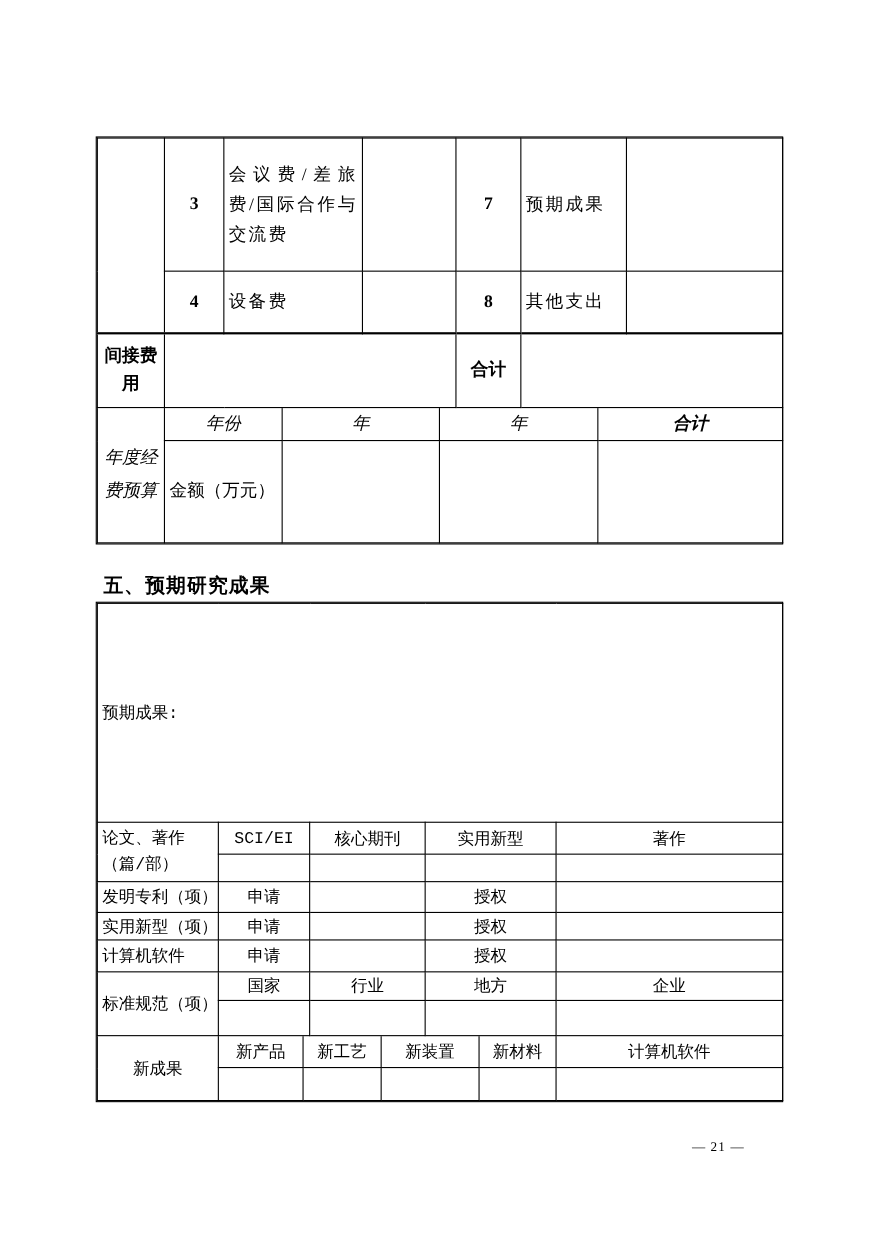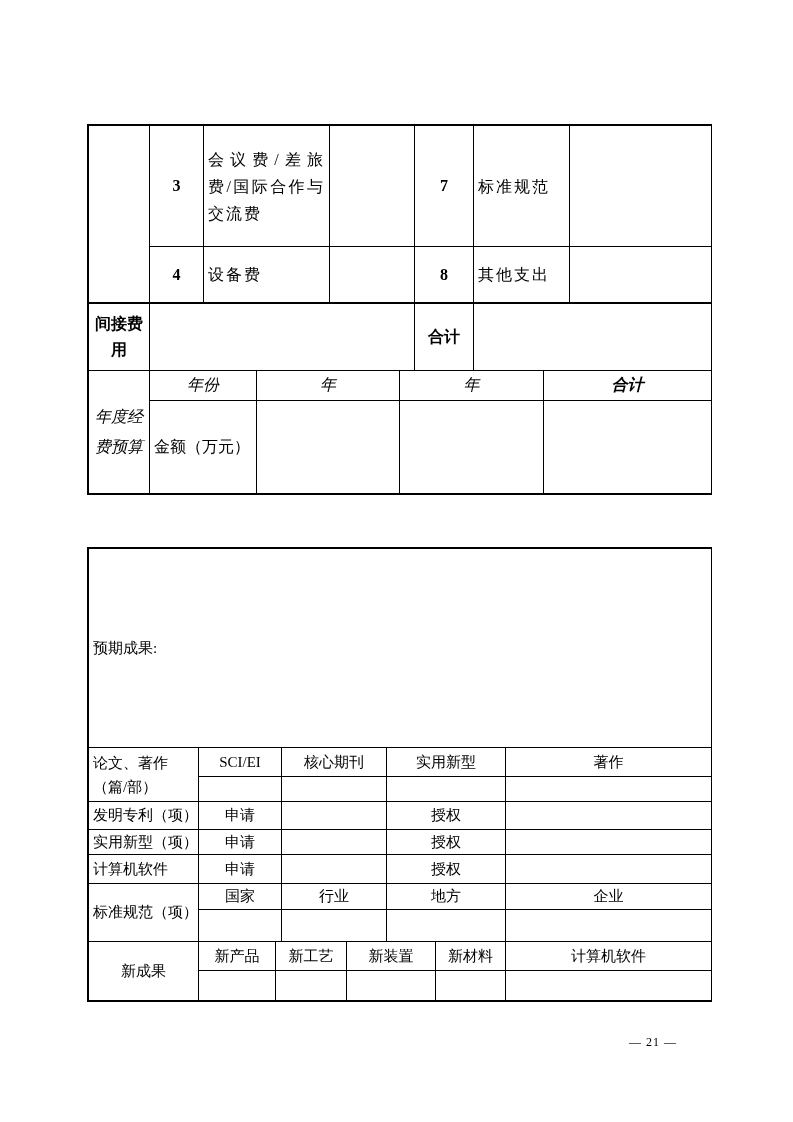--- a/index.html
+++ b/index.html
@@ -28,21 +28,21 @@
   td.num{font-weight:bold;text-align:center;font-size:17px;}
   td.desc{text-align:justify;letter-spacing:2px;line-height:27px;padding:0 15px;}
   td.blabel{font-weight:bold;text-align:center;font-size:17px;line-height:26px;padding:0 9px;}
   td.annual{text-align:center;line-height:30px;padding:0 10px;}
   td.amount{text-align:left;line-height:30px;padding:0 16px;}
   td.year{text-align:center;padding-left:44px;}
   td.atotal{font-weight:bold;text-align:center;font-size:17px;padding-right:56px;}
   td.c{text-align:center;}
 
   
-  #tblC td,#tblD td{font-size:15px;}
+  #tblC td,#tblD td{font-size:15px;font-family:Liberation Mono, monospace;}
   .rC0 td{height:198px;}
   .rC1 td{height:28px;}
   .rC2 td{height:24px;}
   .rC3 td{height:27px;}
   .rC4 td{height:24px;}
   .rC5 td{height:28px;}
   .rC6 td{height:25px;margin-left:44px;}
   .rC7 td{height:31px;}
   .rD0 td{height:28px;}
   .rD1 td{height:29px;}
@@ -69,21 +69,21 @@
           <col style="width:96px">
           <col style="width:142px">
       </colgroup>
       <tbody>
         <tr class="rA1">
           <td rowspan="2"></td>
           <td class="num">3</td>
           <td class="desc">会议费/差旅费/国际合作与交流费</td>
           <td></td>
           <td class="num">7</td>
-          <td class="desc">标准规范</td>
+          <td class="desc">预期成果</td>
           <td></td>
         </tr>
         <tr class="rA2">
           <td class="num">4</td>
           <td class="desc">设备费</td>
           <td></td>
           <td class="num">8</td>
           <td class="desc">其他支出</td>
           <td></td>
         </tr>
@@ -114,20 +114,21 @@
         <tr class="rB2">
           <td class="amount">金额（万元）</td>
           <td></td>
           <td></td>
           <td></td>
         </tr>
       </tbody>
     </table>
   </div>
 
+  <div class="heading">五、预期研究成果</div>
 
   <div id="outcome-wrap" class="twrap">
     <table class="grid" id="tblC">
       <colgroup>
         <col style="width:110px">
           <col style="width:83px">
           <col style="width:105px">
           <col style="width:119px">
           <col style="width:206px">
       </colgroup>

